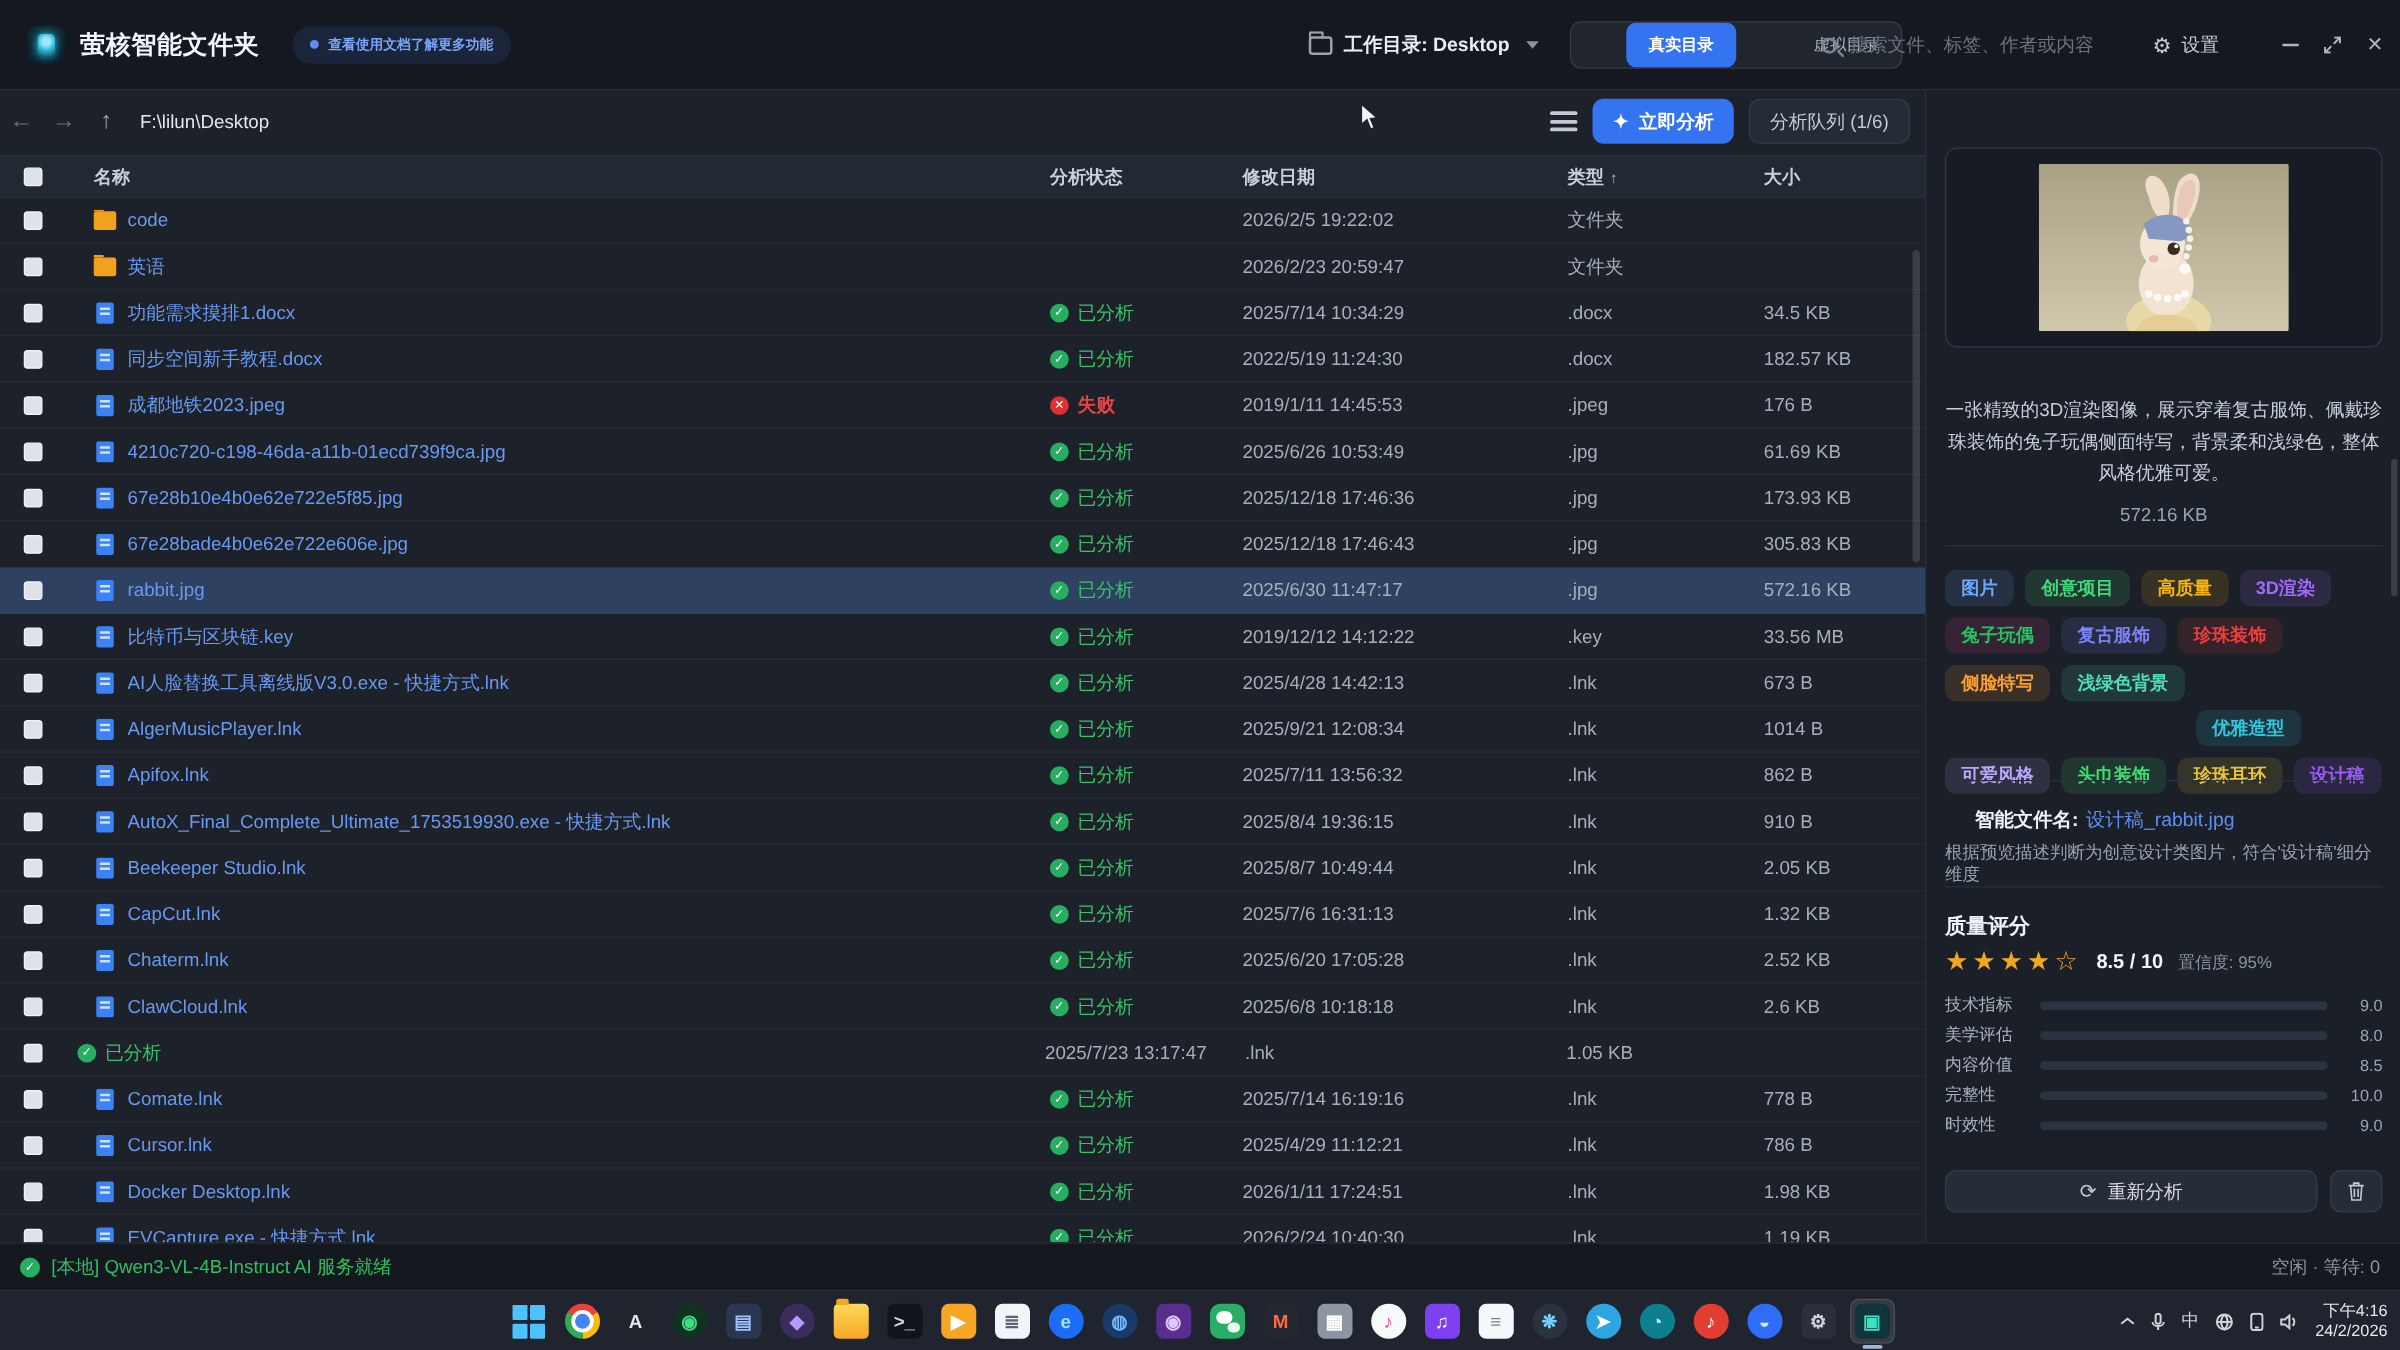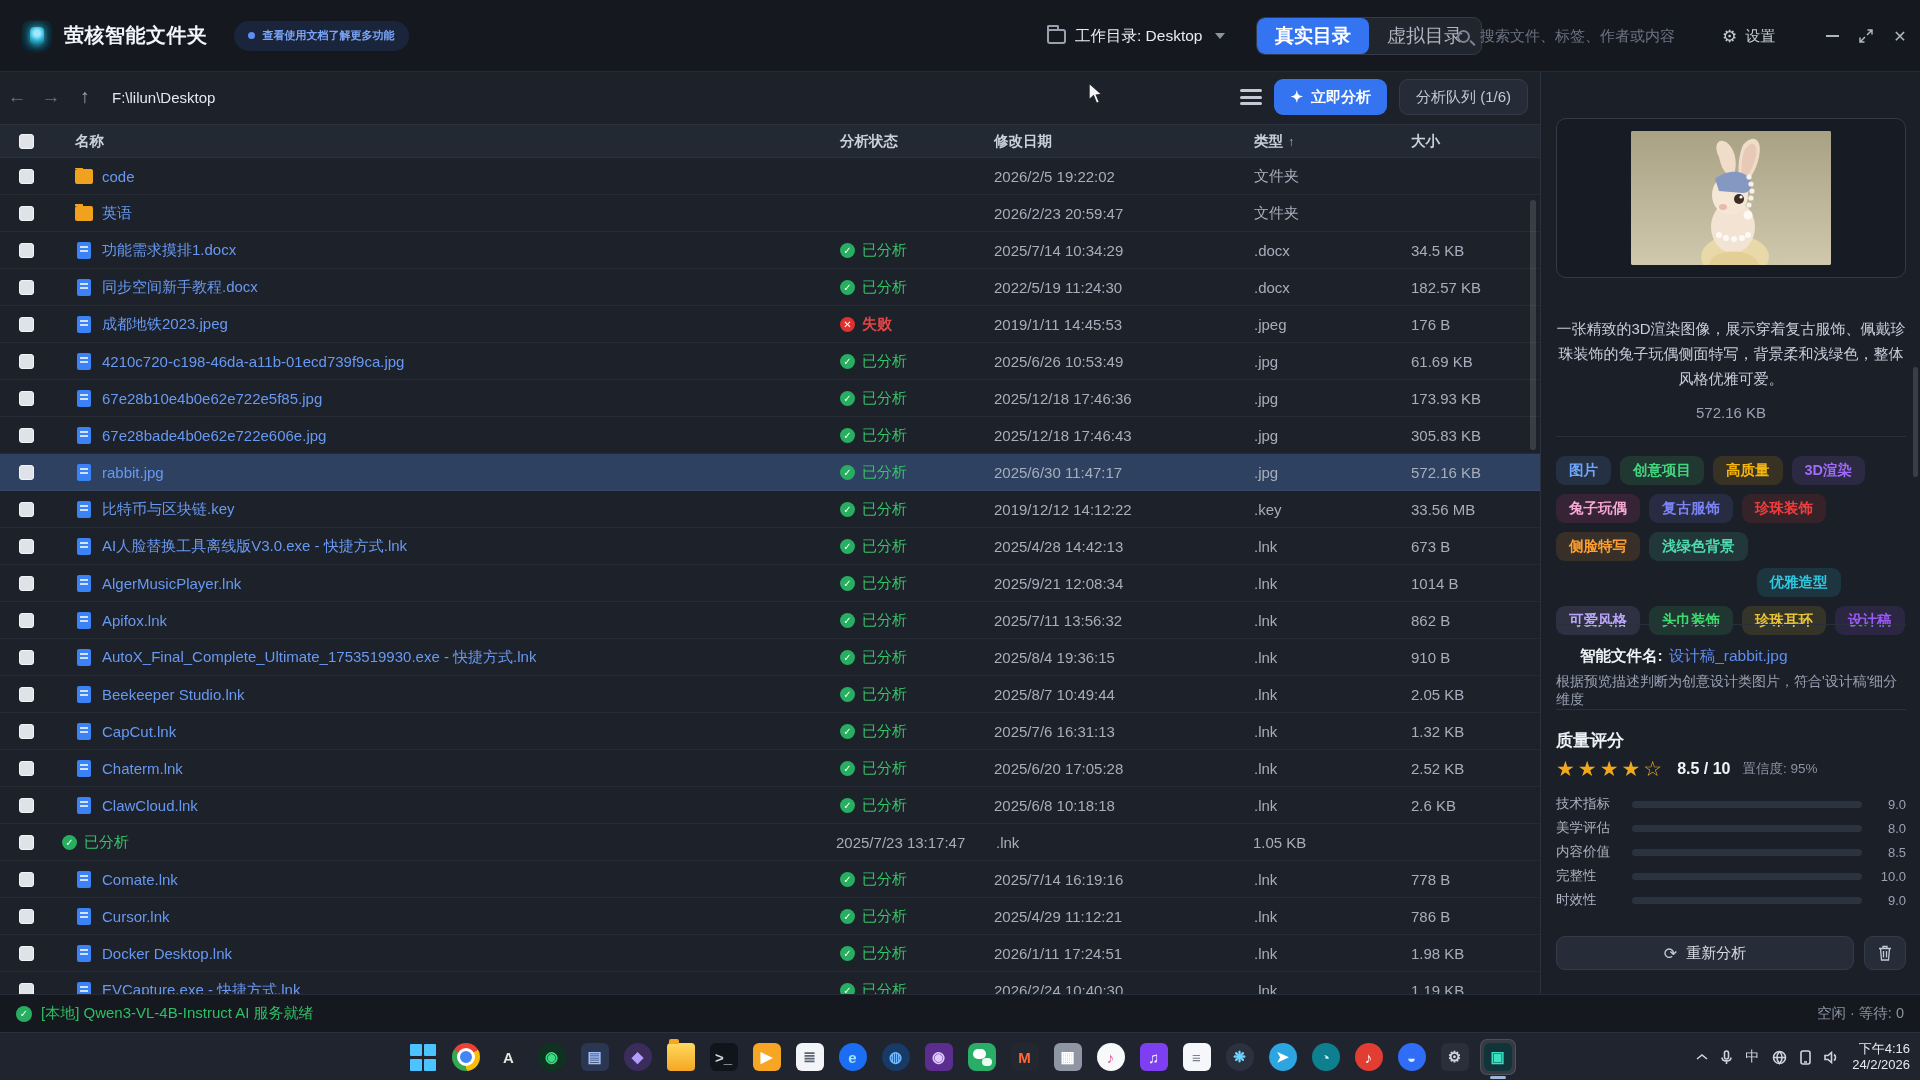--- a/index.html
+++ b/index.html
@@ -14,26 +14,26 @@
   .app-logo::after { content:""; position:absolute; left:8px; top:6px; width:14px; height:18px;
     border-radius:4px; background:radial-gradient(circle at 50% 35%, #9fe8ff 0 3px, #2fb7d8 7px, #0d4a5e 100%); box-shadow:0 0 8px #2fd0e8; }
   .app-title { font-size:20px; font-weight:bold; color:#f2f5fa; margin-left:12px; letter-spacing:.5px; }
   .doc-badge { display:flex; align-items:center; gap:8px; margin-left:26px; height:30px; padding:0 14px;
     border-radius:15px; background:rgba(59,130,246,.13); color:#7aa5f7; font-size:11px;font-weight:bold; }
   .doc-badge .dot { width:7px; height:7px; border-radius:50%; background:#5f8ef2; }
   .workdir { display:flex; align-items:center; gap:9px; position:absolute; left:1047px; top:0; height:72px; }
   .folder-outline { width:19px; height:15px; border:2px solid #9aa1ae; border-radius:3px; position:relative; }
   .folder-outline::before { content:""; position:absolute; left:-2px; top:-6px; width:8px; height:4px;
     border:2px solid #9aa1ae; border-bottom:none; border-radius:2px 2px 0 0; }
-  .workdir-label { font-size:15.5px; font-weight:normal; color:#e8ecf3; }
+  .workdir-label { font-size:15.5px; font-weight:bold; color:#e8ecf3; }
   .chevron-down { width:0; height:0; border-left:5px solid transparent; border-right:5px solid transparent;
     border-top:6px solid #8b93a1; margin-left:4px; }
   .seg-group { position:absolute; left:1256px; top:17px; height:38px; display:flex;
     border:1px solid #343b48; border-radius:9px; overflow:hidden; background:#20252e; }
-  .seg { padding:0 18px; display:flex; align-items:center; font-size:19px; color:#aeb6c2; cursor:default; }
+  .seg { padding:0 18px; display:flex; align-items:center; font-size:13px; color:#aeb6c2; cursor:default;margin-left:44px; }
   .seg.active { background:#3574f0; color:#fff; font-weight:bold; border-radius:8px; }
   .searchbox { position:absolute; left:1457px; top:20px; width:250px; height:32px; display:flex; align-items:center; gap:10px; }
   .mag { width:13px; height:13px; border:2px solid #7b8494; border-radius:50%; position:relative; flex:0 0 auto; }
   .mag::after { content:""; position:absolute; left:10px; top:10px; width:7px; height:2px; background:#7b8494;
     transform:rotate(45deg); border-radius:1px; }
   .search-ph { font-size:15px; color:#6b7280; white-space:nowrap; overflow:hidden; width:214px; }
   .settings { position:absolute; left:1722px; top:0; height:72px; display:flex; align-items:center; gap:8px;
     color:#c3cad6; font-size:15px; }
   .gear-glyph { font-size:17px; color:#c3cad6; }
   .winctl { position:absolute; top:0; height:72px; display:flex; align-items:center; justify-content:center;
@@ -674,21 +674,21 @@
 
   <div id="desc">一张精致的3D渲染图像，展示穿着复古服饰、佩戴珍珠装饰的兔子玩偶侧面特写，背景柔和浅绿色，整体风格优雅可爱。</div>
   <div id="fsize">572.16 KB</div>
   <div class="divider" style="top:364px"></div>
 
   <div id="tags">
       <div class="tag" style="color: rgb(110, 168, 254); background: rgba(110, 168, 254, 0.13);">图片</div>
       <div class="tag" style="color: rgb(66, 215, 125); background: rgba(66, 215, 125, 0.13);">创意项目</div>
       <div class="tag" style="color: rgb(245, 181, 10); background: rgba(245, 181, 10, 0.13);">高质量</div>
       <div class="tag" style="color: rgb(160, 107, 250); background: rgba(160, 107, 250, 0.13);">3D渲染</div>
-      <div class="tag" style="color: #f9a8d4; background: rgba(241, 71, 156, 0.13);">兔子玩偶</div>
+      <div class="tag" style="color: #22c55e; background: rgba(241, 71, 156, 0.13);">兔子玩偶</div>
       <div class="tag" style="color: rgb(124, 131, 247); background: rgba(124, 131, 247, 0.13);">复古服饰</div>
       <div class="tag" style="color: rgb(240, 62, 62); background: rgba(240, 62, 62, 0.13);">珍珠装饰</div>
       <div class="tag" style="color: rgb(255, 159, 46); background: rgba(255, 159, 46, 0.13);">侧脸特写</div>
       <div class="tag" style="color: rgb(78, 220, 176); background: rgba(78, 220, 176, 0.13);">浅绿色背景</div>
       <div class="tag" style="color: rgb(47, 199, 222); background: rgba(47, 199, 222, 0.13); margin-top: 36px;">优雅造型</div>
       <div class="tag" style="color: rgb(185, 166, 248); background: rgba(185, 166, 248, 0.13);">可爱风格</div>
       <div class="tag" style="color: rgb(61, 220, 111); background: rgba(61, 220, 111, 0.13);">头巾装饰</div>
       <div class="tag" style="color: rgb(232, 196, 55); background: rgba(232, 196, 55, 0.13);">珍珠耳环</div>
       <div class="tag" style="color: rgb(155, 89, 246); background: rgba(155, 89, 246, 0.13);">设计稿</div>
     </div>

